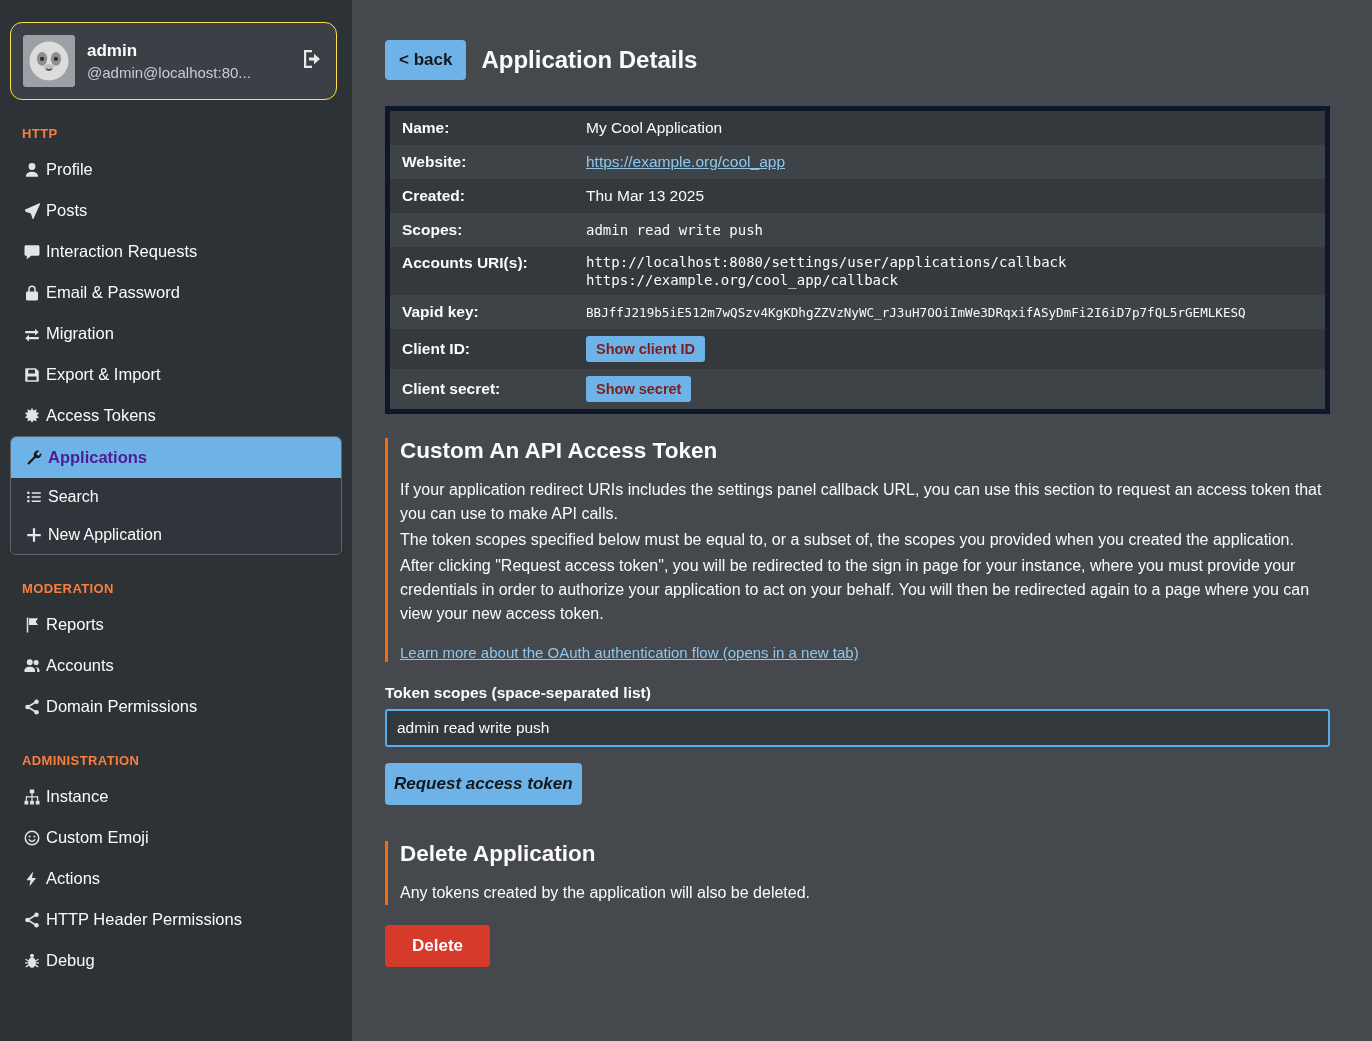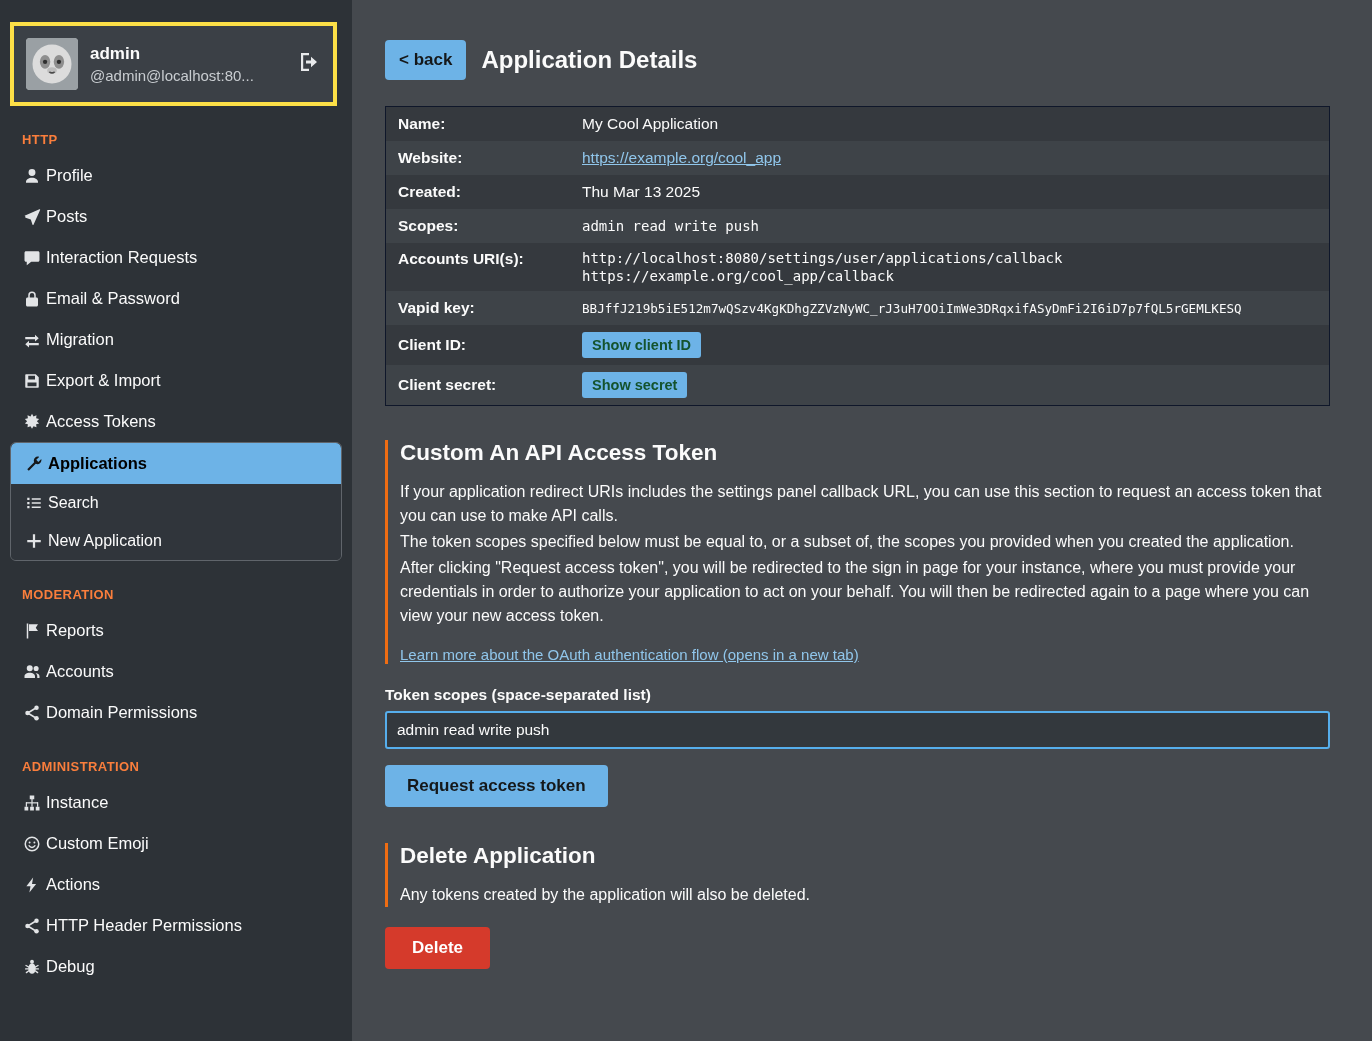--- a/index.html
+++ b/index.html
@@ -15,21 +15,21 @@
   body{
     width:1372px;height:1041px;overflow:hidden;
     display:flex;
     background:#45494e;
     color:var(--text);
     font-family:"Liberation Sans",sans-serif;
   }
   
   .sidebar{width:352px;flex-shrink:0;background:#2d3237;height:100%;overflow:hidden;}
   .user-card{
-    margin:22px 15px 2px 10px;background:#3b4046;border:4px solid #fde047;border-radius:0;
+    margin:22px 15px 2px 10px;background:#3b4046;border:1px solid #fde047;border-radius:12px;
     display:flex;align-items:center;gap:12px;padding:12px;
   }
   .avatar{width:52px;height:52px;border-radius:4px;overflow:hidden;flex-shrink:0;background:#b9bcbe;}
   .avatar svg{width:100%;height:100%;display:block;}
   .user-meta{min-width:0;}
   .user-name{font-weight:700;font-size:17px;}
   .user-handle{font-size:15px;color:#c9cdd1;white-space:nowrap;overflow:hidden;margin-top:3px;}
   .logout{margin-left:auto;color:#e8eaec;cursor:pointer;flex-shrink:0;}
   .logout svg{width:24px;height:24px;fill:currentColor;}
   .section-label{
@@ -37,57 +37,57 @@
     margin:26px 0 8px 22px;
   }
   .nav-item{
     display:flex;align-items:center;gap:4px;
     padding:11px 22px;font-size:16.5px;cursor:pointer;color:var(--text);
   }
   .icon{width:20px;display:inline-flex;justify-content:center;flex-shrink:0;color:#e2e4e6;}
   .icon svg{width:18px;height:18px;fill:currentColor;}
   .app-group{margin:0 10px;border:1px solid #60656b;border-radius:6px;overflow:hidden;}
   .app-group .nav-item.active{
-    background:var(--accent);color:#000000;font-weight:700;
+    background:var(--accent);color:#4c1d95;font-weight:700;
     padding:11px 13px;border-radius:5px 5px 0 0;
   }
   .app-group .nav-item.active .icon{color:#16191c;}
   .app-group .submenu{background:#30353b;}
   .app-group .nav-item.sub{padding:10px 13px;font-size:16px;}
   
   .main{flex:1;padding:40px 42px 30px 33px;overflow:hidden;}
   .back-row{display:flex;align-items:center;gap:15px;margin-bottom:26px;}
   .btn{border:none;cursor:pointer;font-family:"Liberation Sans",sans-serif;}
   .btn.blue{background:var(--accent);color:#15181a;font-weight:700;border-radius:4px;text-align:right;}
   .back-btn{font-size:17px;padding:10px 14px;}
   .page-title{font-size:24px;font-weight:700;margin:0;}
   
-  .details{border:1px solid #0f172a;margin-bottom:34px;}
+  .details{border:5px solid #0f172a;margin-bottom:24px;}
   .drow{display:grid;grid-template-columns:188px 1fr;align-items:center;min-height:34px;}
   .drow.top{align-items:start;}
   .drow.odd{background:#35393e;}
   .drow.even{background:#3e4348;}
   .dlabel{font-weight:700;font-size:15.5px;padding:7px 12px;}
   .dvalue{font-size:15.5px;padding:6px 8px;min-width:0;}
   .dvalue.mono{font-family:"DejaVu Sans Mono",monospace;font-size:14px;}
   .dvalue.mono.small{font-size:12.6px;white-space:nowrap;}
   .dvalue.mono div{padding:1px 0;}
   a.link{color:var(--link);text-decoration:underline;cursor:pointer;}
-  .btn.small{font-size:14.5px;padding:5px 10px;margin:1px 0;background:var(--accent);color:#14532d;font-weight:700;border-radius:3px;}
+  .btn.small{font-size:14.5px;padding:5px 10px;margin:1px 0;background:var(--accent);color:#7f1d1d;font-weight:700;border-radius:3px;}
   
   .accent-block{border-left:3px solid var(--orange-border);padding-left:12px;}
   .sec-title{font-size:22.5px;font-weight:700;margin:0 0 14px;}
   .accent-block p{margin:0 0 2px;font-size:16px;line-height:1.5;max-width:935px;}
   .oauth-link{display:inline-block;margin-top:16px;font-size:15px;}
   .field-label{font-weight:700;font-size:15.5px;margin:22px 0 7px;}
   .scopes-input{
     display:block;width:100%;height:38px;background:#33383d;border:2px solid #56aeec;border-radius:3px;
     color:var(--text);font-size:15.5px;padding:8px 10px;font-family:"Liberation Sans",sans-serif;outline:none;
   }
-  .request-btn{margin-top:16px;font-size:17px;padding:11px 22px;}
+  .request-btn{margin-top:16px;font-size:17px;padding:11px 9px;font-style:italic;}
   .delete-section{margin-top:36px;}
   .btn.red{margin-top:18px;background:var(--red);color:#ffffff;font-weight:700;font-size:17px;padding:11px 27px;border-radius:4px;}
 </style>
 </head>
 <body>
 
 <aside class="sidebar">
   <div class="user-card">
     <span class="avatar">
       <svg viewBox="0 0 24 24">

